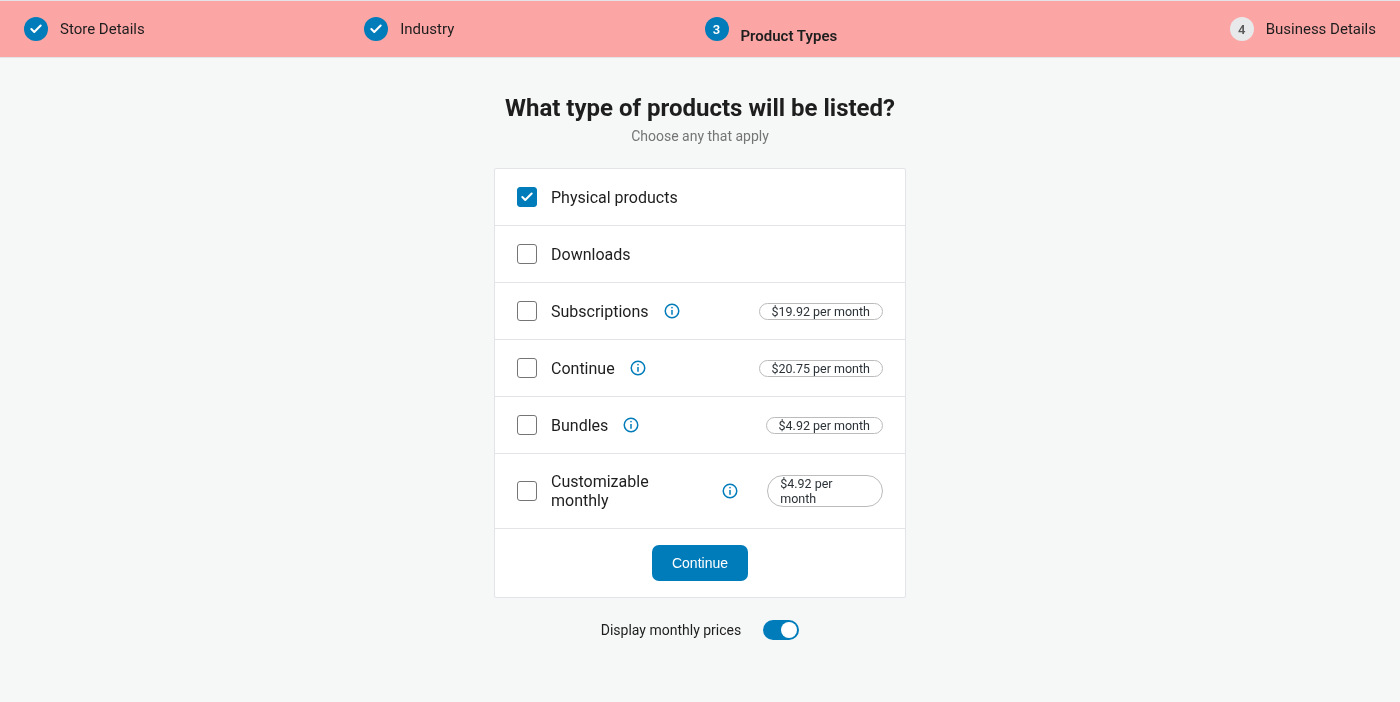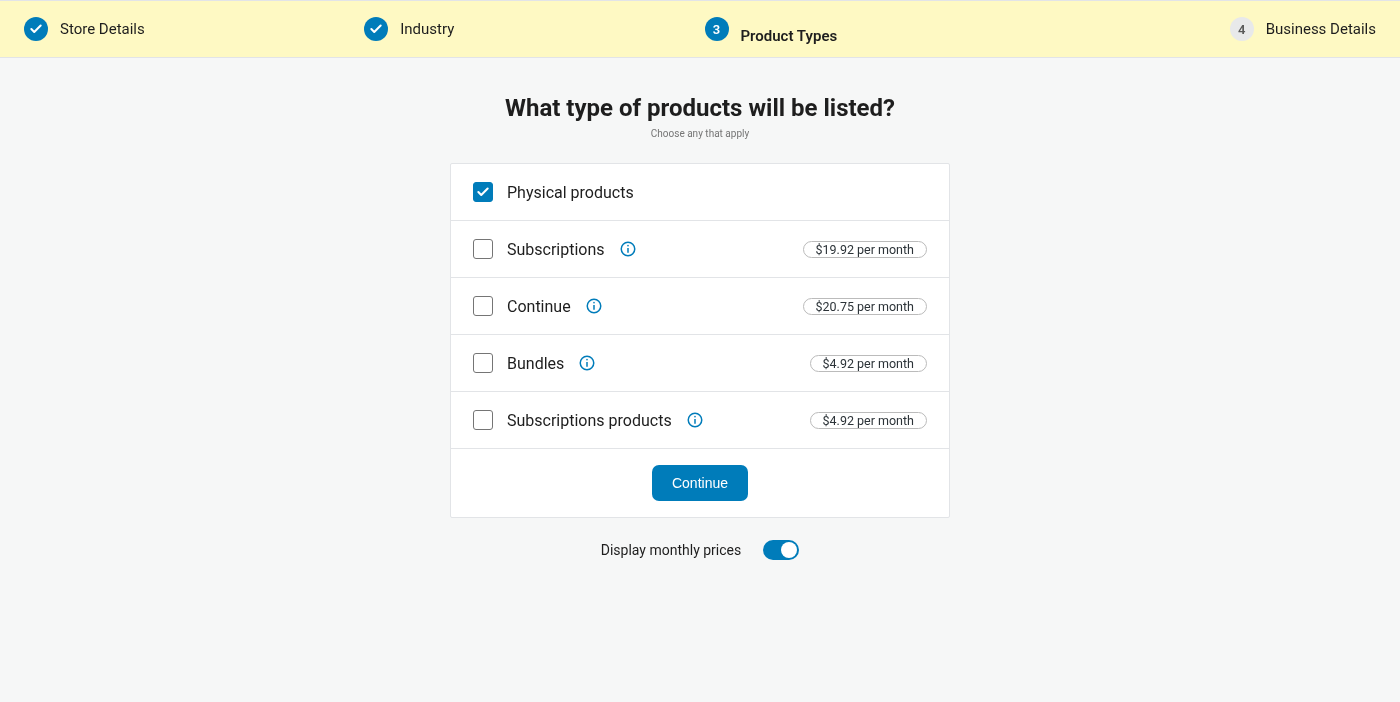--- a/index.html
+++ b/index.html
@@ -7,21 +7,21 @@
       font-family: -apple-system, BlinkMacSystemFont, "Segoe UI", Roboto, "Helvetica Neue", Arial, sans-serif;
       background: #f6f7f7;
       color: #1e1e1e;
       font-size: 14px;
     }
 
     
     .stepper {
       display: flex;
       justify-content: space-between;
-      background: #fef9c3;
+      background: #fca5a5;
       border-top: 1px solid #e2e4e7;
       border-bottom: 1px solid #e2e4e7;
       padding: 0 20px;
       align-items: center;
     }
     .step {
       flex: 1;
       display: flex;
       align-items: center;
       gap: 12px;
@@ -51,25 +51,25 @@
     h1.title {
       text-align: center;
       font-size: 24px;
       font-weight: 700;
       margin-bottom: 6px;
       color: #1e1e1e;
     }
     p.subtitle {
       text-align: center;
       color: #757575;
-      font-size: 10px;
+      font-size: 14px;
       margin-bottom: 24px;
     }
     .card {
-      width: 500px;
+      width: 412px;
       margin: 0 auto;
       background: #fff;
       border: 1px solid #e2e4e7;
       border-radius: 2px;
     }
     .opt {
       display: flex;
       align-items: center;
       gap: 14px;
       padding: 18px 22px;
@@ -169,20 +169,24 @@
 
     <div class="opt">
       <span class="checkbox checked">
         <svg viewBox="0 0 24 24" fill="none" stroke="#fff" stroke-width="3.5" stroke-linecap="round" stroke-linejoin="round">
             <polyline points="20 6 9 17 4 12"></polyline>
           </svg>
       </span>
       <span class="opt-label">Physical products</span>
     </div>
 
+    <div class="opt">
+      <span class="checkbox"></span>
+      <span class="opt-label">Downloads</span>
+    </div>
 
     <div class="opt">
       <span class="checkbox"></span>
       <span class="opt-label">Subscriptions</span>
       <span class="info-icon">
         <svg viewBox="0 0 24 24" fill="none" stroke="currentColor" stroke-width="2">
             <circle cx="12" cy="12" r="9"></circle>
             <line x1="12" y1="10.5" x2="12" y2="17"></line>
             <circle cx="12" cy="7.5" r="1.1" fill="currentColor" stroke="none"></circle>
           </svg>
@@ -215,21 +219,21 @@
             <line x1="12" y1="10.5" x2="12" y2="17"></line>
             <circle cx="12" cy="7.5" r="1.1" fill="currentColor" stroke="none"></circle>
           </svg>
       </span>
       <span class="spacer"></span>
       <span class="price-badge">$4.92 per month</span>
     </div>
 
     <div class="opt">
       <span class="checkbox"></span>
-      <span class="opt-label">Subscriptions products</span>
+      <span class="opt-label">Customizable monthly</span>
       <span class="info-icon">
         <svg viewBox="0 0 24 24" fill="none" stroke="currentColor" stroke-width="2">
             <circle cx="12" cy="12" r="9"></circle>
             <line x1="12" y1="10.5" x2="12" y2="17"></line>
             <circle cx="12" cy="7.5" r="1.1" fill="currentColor" stroke="none"></circle>
           </svg>
       </span>
       <span class="spacer"></span>
       <span class="price-badge">$4.92 per month</span>
     </div>

